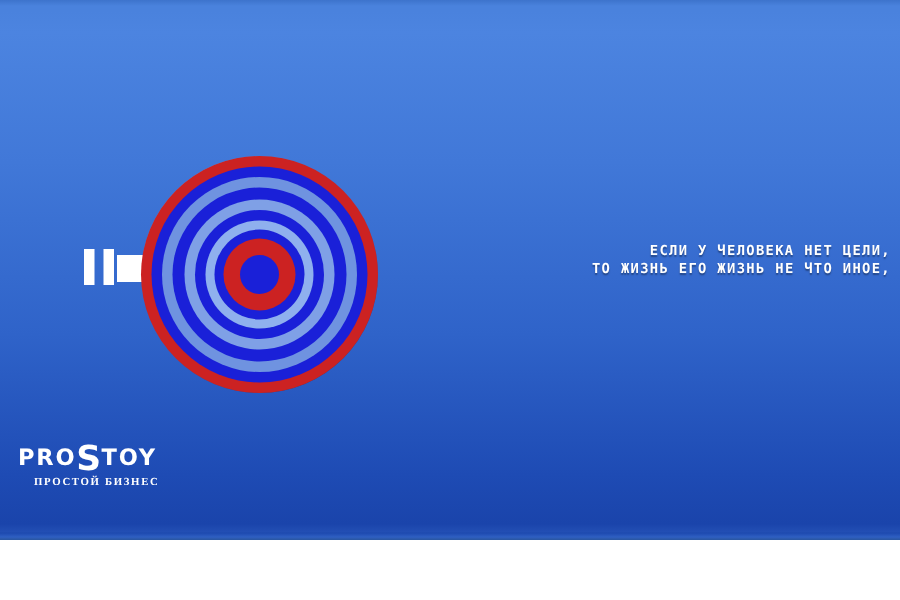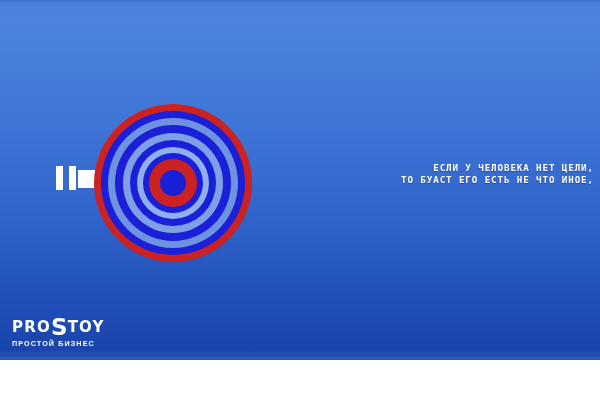--- a/index.html
+++ b/index.html
@@ -118,21 +118,21 @@
   #quote-author {
     display: block;
     white-space: nowrap;
     margin-top: 2px;
   }
 
   
   #logo {
     position: absolute;
     left: 12px;
-    top: 317px;
+    top: 295px;
     width: 105px;
     height: 38px;
   }
   #logo-word {
     position: relative;
     height: 21px;
     color: #ffffff;
     font-family: "DejaVu Sans", "Liberation Sans", sans-serif;
     font-weight: bold;
     letter-spacing: 1.2px;
@@ -145,26 +145,27 @@
   }
   #logo-s {
     font-size: 23px;
     line-height: 15px;
     position: relative;
     top: 3px;
     margin: 0 -1px 0 0;
   }
   #logo-tagline {
     color: #ffffff;
-    font-family: Liberation Sans, sans-serif;
+    font-family: Liberation Serif, serif;
     font-size: 7.2px;
     font-weight: bold;
     letter-spacing: 1.1px;
     white-space: nowrap;
     margin-top: 1px;
+    text-align: center;
   }
 </style>
 </head>
 <body>
 
 <div id="poster">
 
   <div id="top-edge"></div>
 
   <div id="target-wrap">
@@ -185,21 +186,21 @@
 
   <div id="speed-line-1"></div>
   <div id="speed-line-2"></div>
 
   <svg id="arrow" viewBox="0 0 110 32">
     <polygon points="0,7 62,7 62,0 110,16 62,32 62,25 0,25" fill="#ffffff"></polygon>
   </svg>
 
   <div id="quote">
     <span class="quote-line">ЕСЛИ У ЧЕЛОВЕКА НЕТ ЦЕЛИ,</span>
-    <span class="quote-line">ТО БУАСТ ЕГО ЕСТЬ НЕ ЧТО ИНОЕ,</span>
+    <span class="quote-line">ТО ЖИЗНЬ ЕГО ЖИЗНЬ НЕ ЧТО ИНОЕ,</span>
   </div>
 
   <div id="logo">
     <div id="logo-word">
       <span class="logo-part">PRO</span><span class="logo-part" id="logo-s">S</span><span class="logo-part">TOY</span>
     </div>
     <div id="logo-tagline">ПРОСТОЙ БИЗНЕС</div>
   </div>
 
   <div id="bottom-edge"></div>

